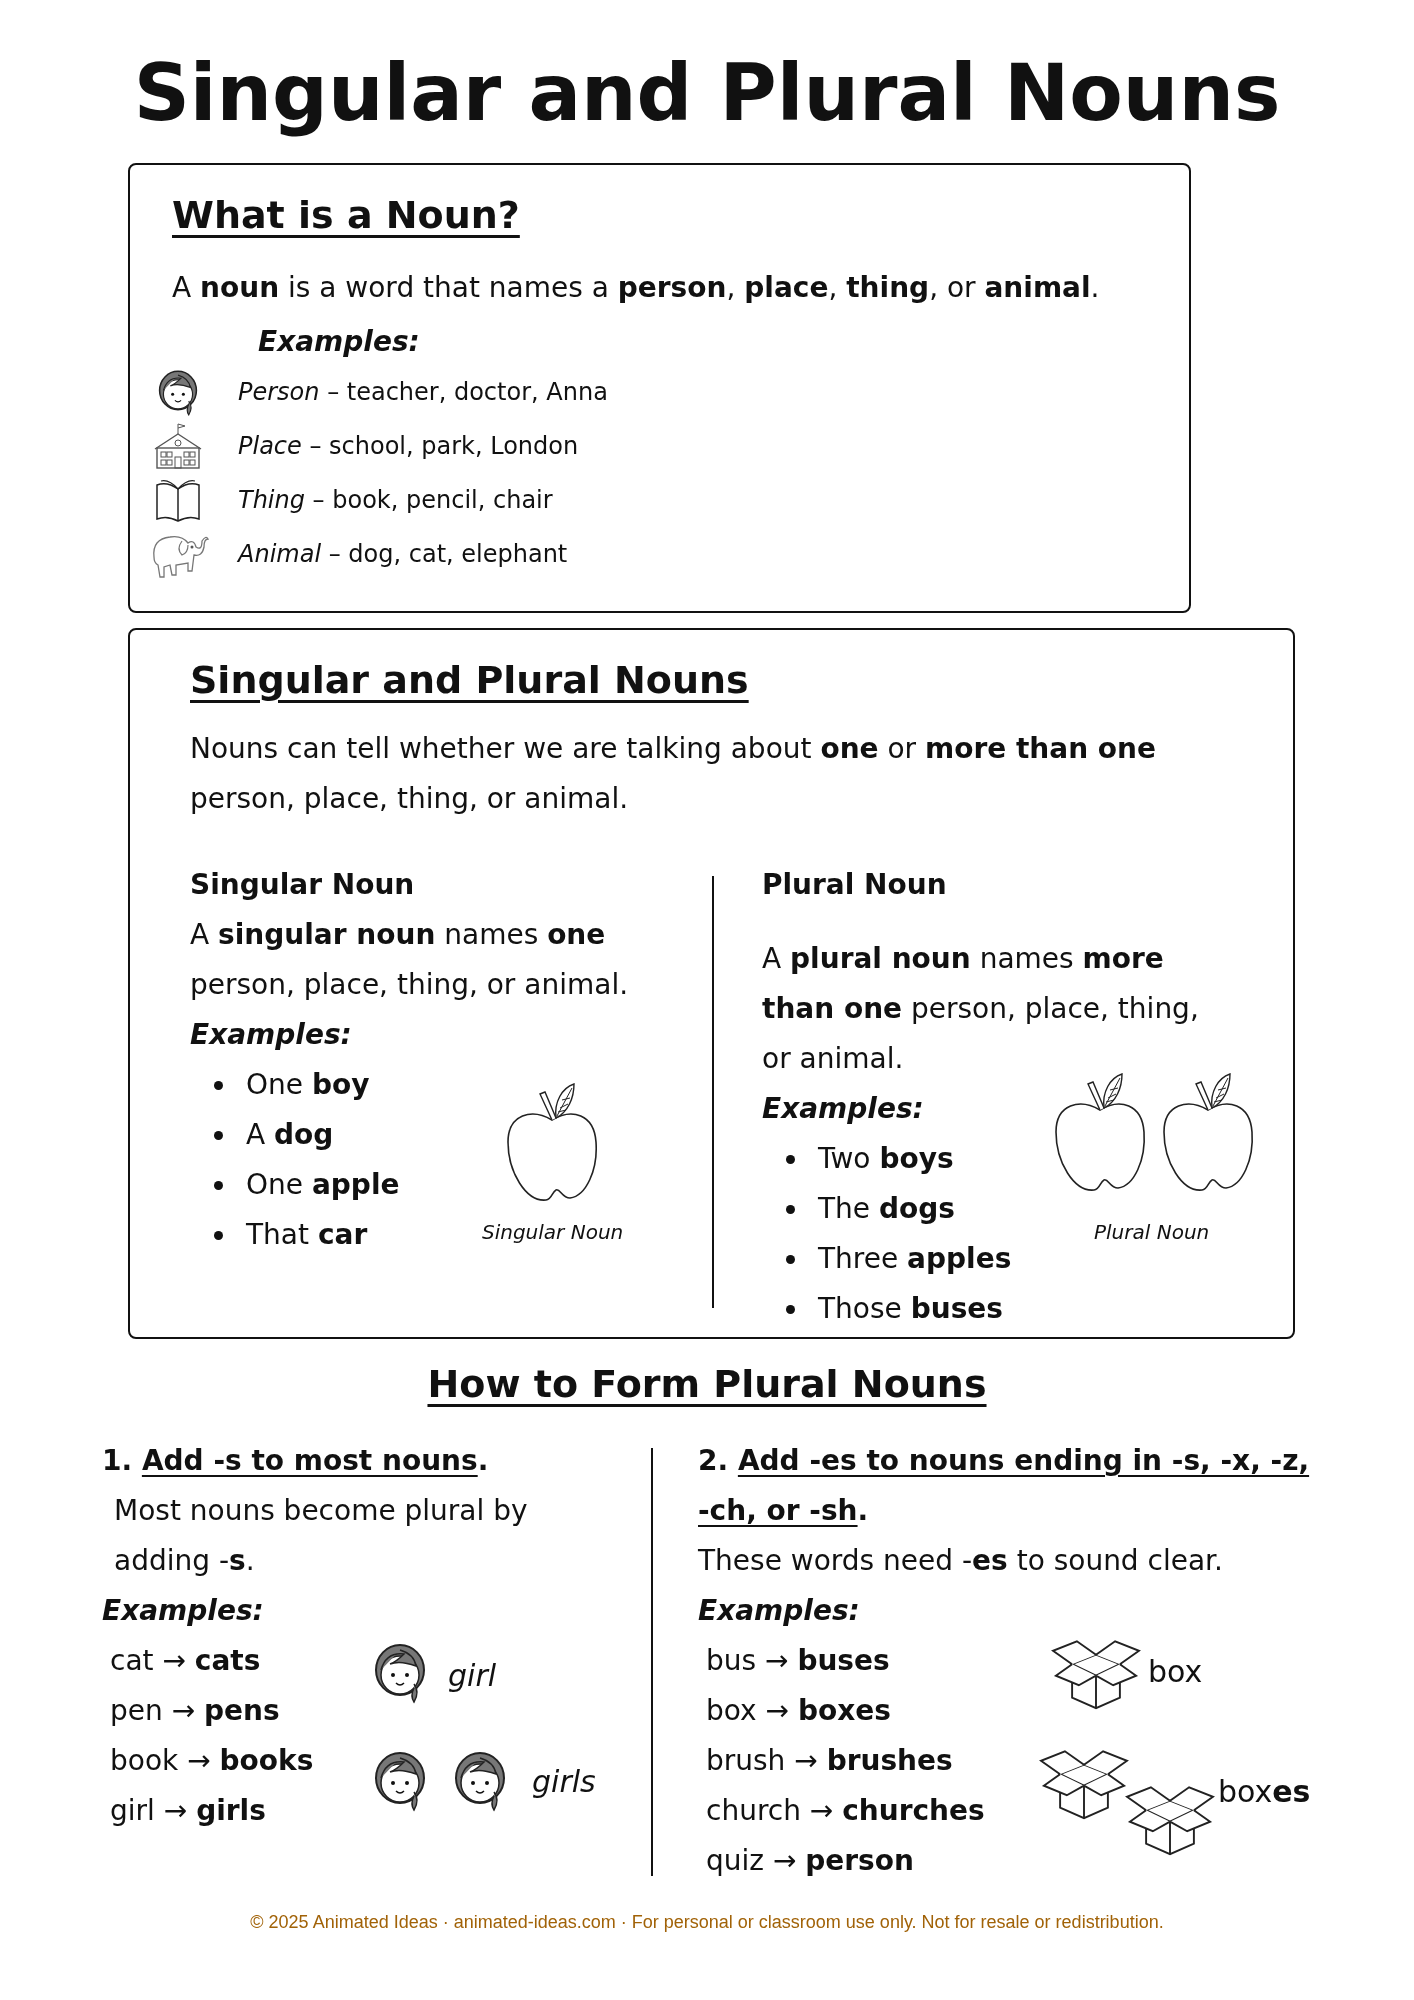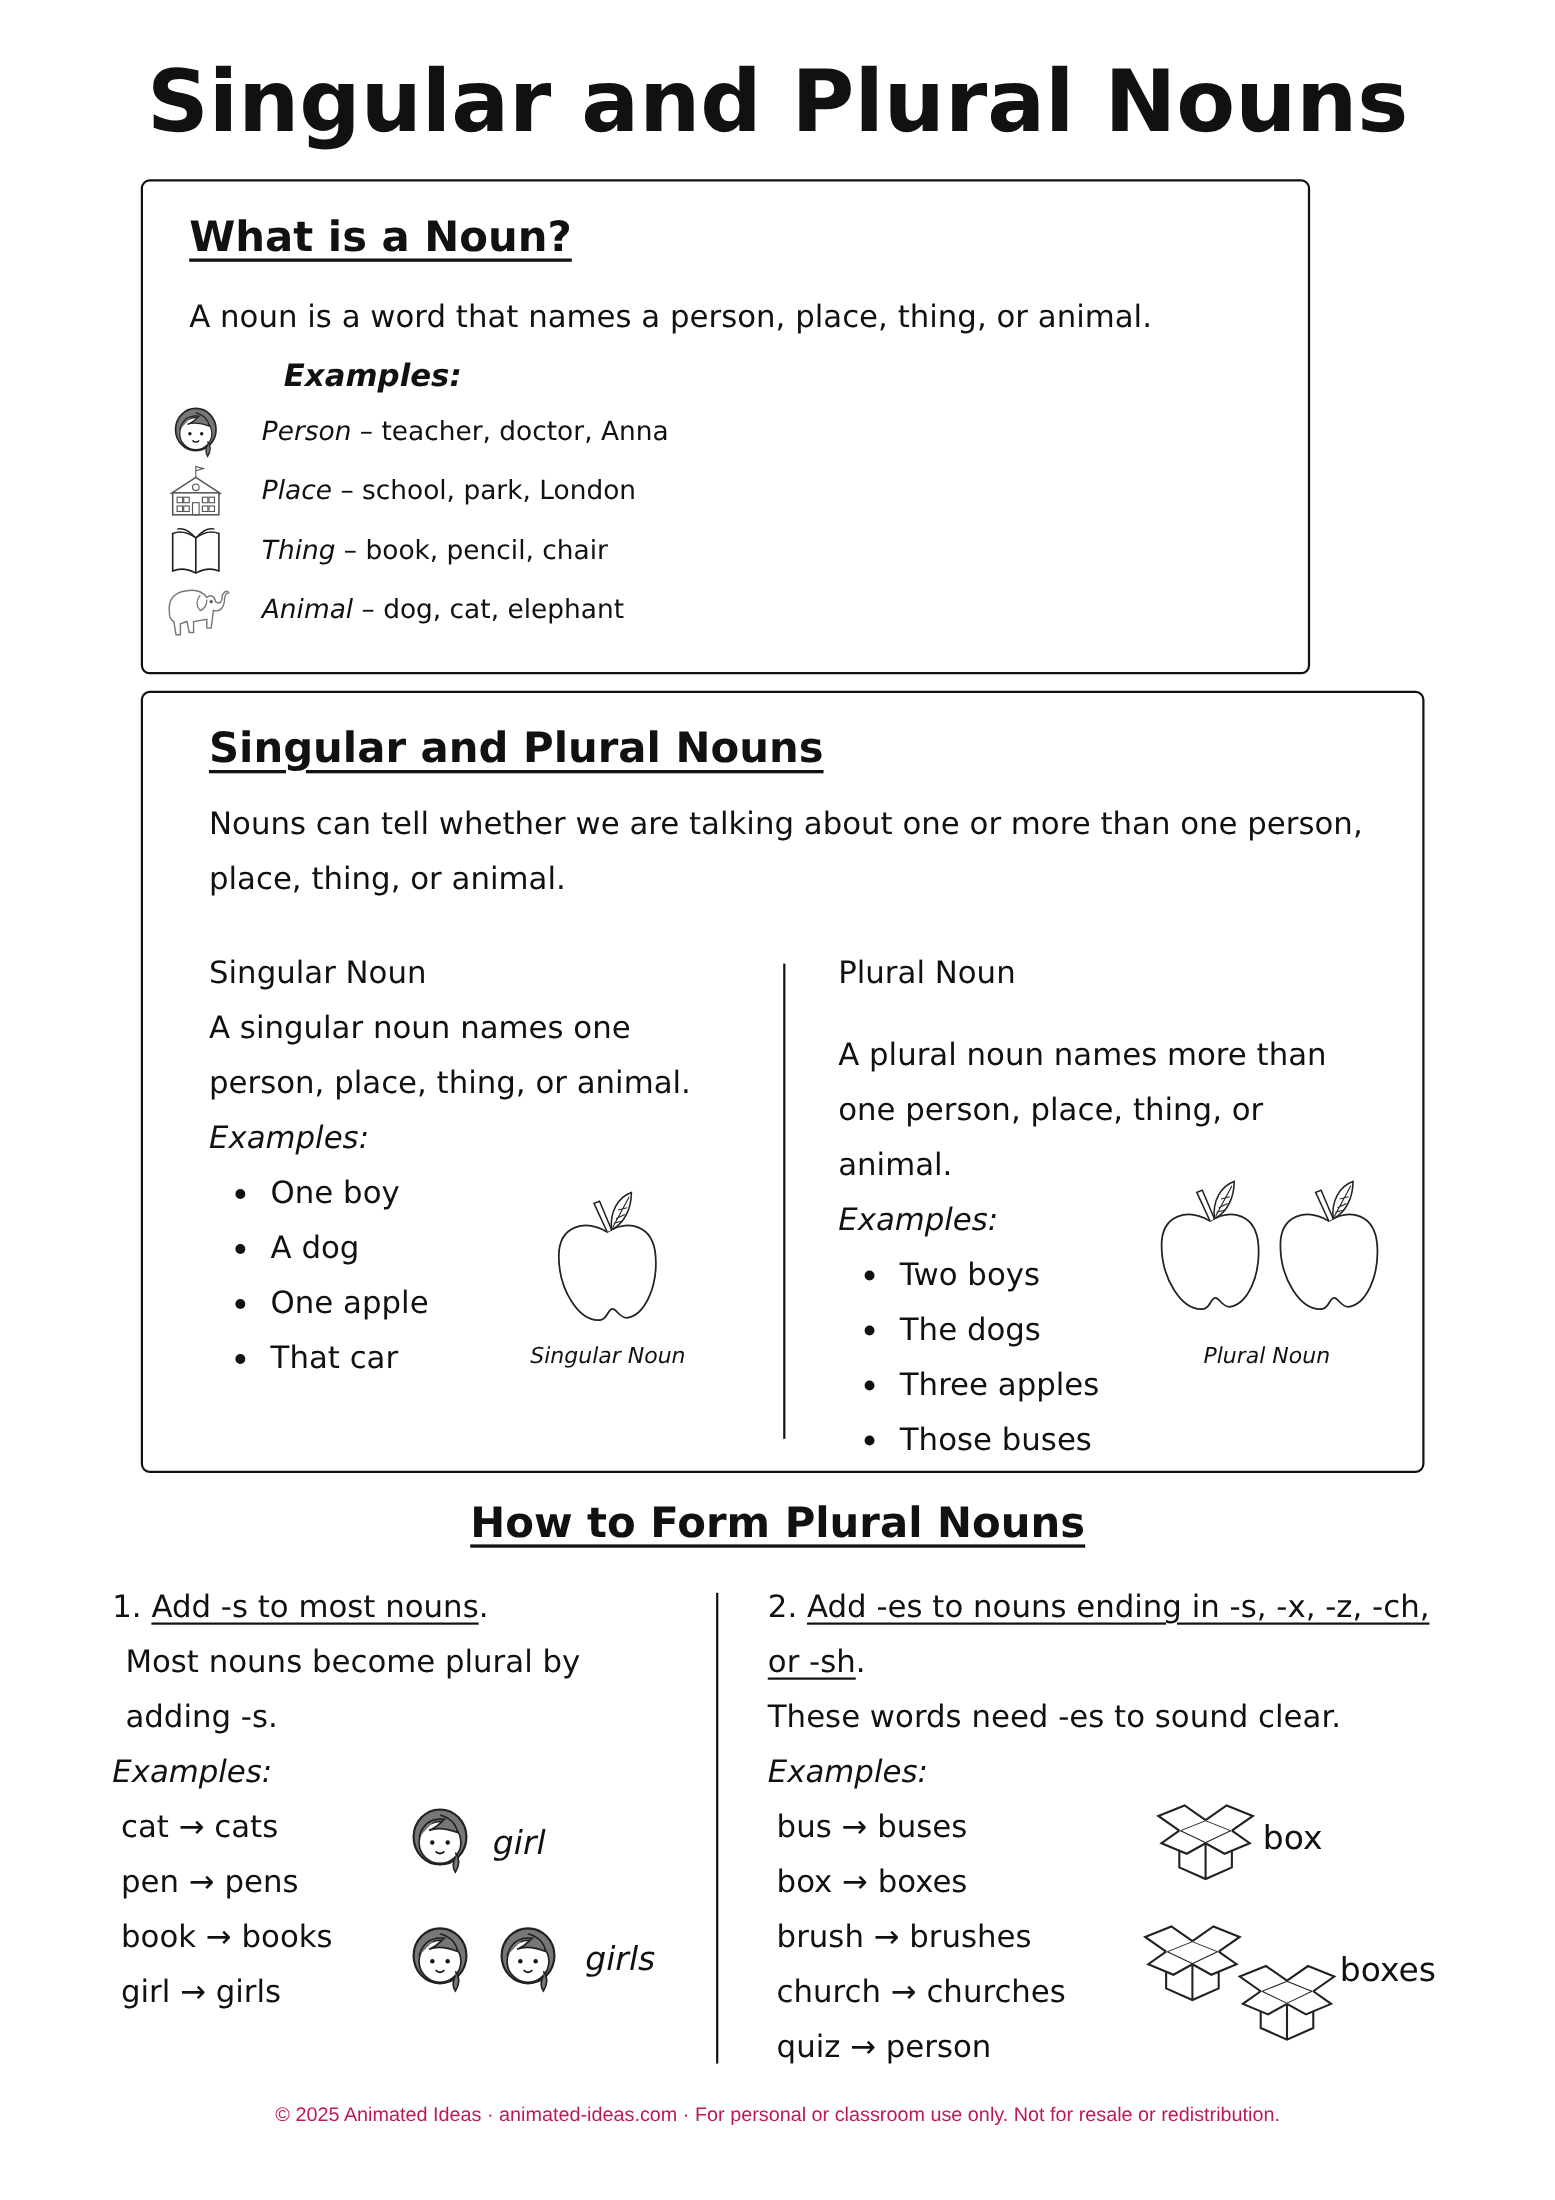--- a/index.html
+++ b/index.html
@@ -2,21 +2,21 @@
 <html><head>
 <meta charset="utf-8">
 <style>
   html, body { margin: 0; padding: 0; background: #ffffff; }
   body {
     width: 1414px; height: 2000px; position: relative; overflow: hidden;
     font-family: "DejaVu Sans", "Liberation Sans", sans-serif;
     color: #111111;
   }
   .abs { position: absolute; }
-  b, .b { font-weight: normal; }
+  b, .b { font-weight: bold; }
   i, .i { font-style: italic; }
   .u { text-decoration: underline; text-decoration-thickness: 3px; text-underline-offset: 6px; }
 
   #title {
     left: 0; width: 1414px; top: 48px; text-align: center;
     font-size: 78px; font-weight: bold; letter-spacing: 0px;
   }
 
   .card {
     border: 2px solid #111; border-radius: 8px; background: #fff; box-sizing: border-box;
@@ -34,21 +34,21 @@
   .bullets { list-style: none; margin: 0; padding: 0; }
   .bullets li { font-size: 28px; line-height: 50px; padding-left: 56px; position: relative; }
   .bullets li::before {
     content: ""; position: absolute; left: 24px; top: 21px; width: 9px; height: 9px; border-radius: 50%; background: #111;
   }
 
   .vdiv { width: 2px; background: #111; }
 
   .pair { font-size: 28px; line-height: 50px; }
   .caption { font-size: 20px; font-style: italic; }
-  #footer { left: 0; width: 1414px; top: 1912px; text-align: center; font-size: 18px; font-family: "Liberation Sans", sans-serif; color: #be185d; }
+  #footer { left: 0; width: 1414px; top: 1912px; text-align: center; font-size: 18px; font-family: "Liberation Sans", sans-serif; color: #a16207; }
 </style>
 </head>
 <body>
 
 <svg width="0" height="0" style="position:absolute">
   <defs>
     <symbol id="sym-face" viewBox="0 0 60 64">
       <ellipse cx="30" cy="30" rx="24" ry="25" fill="#777" stroke="#222" stroke-width="2"></ellipse>
       <ellipse cx="30" cy="35" rx="19" ry="19" fill="#fff" stroke="#222" stroke-width="1.5"></ellipse>
       <path d="M11 30 Q16 12 34 14 Q26 22 20 24 Q30 20 46 26 Q44 14 30 10" fill="#777" stroke="#222" stroke-width="1.5"></path>

